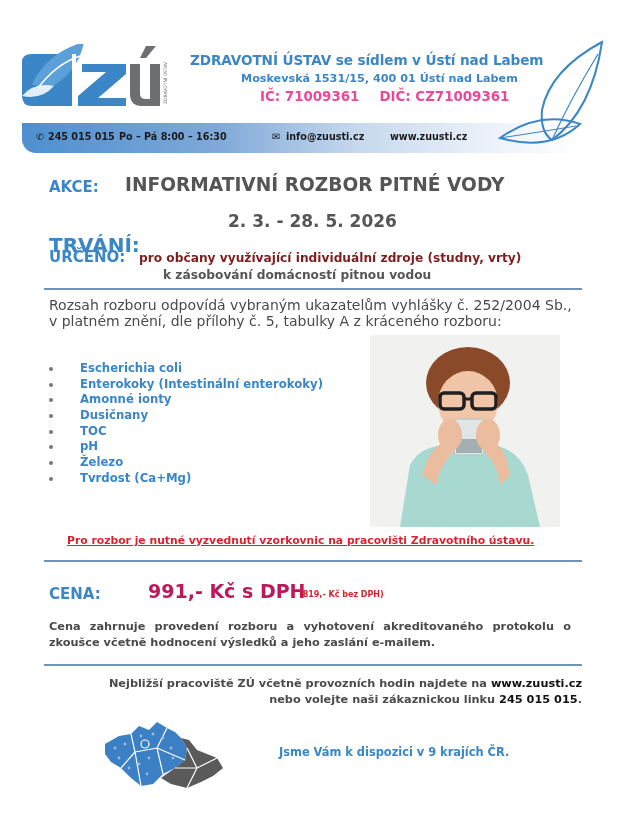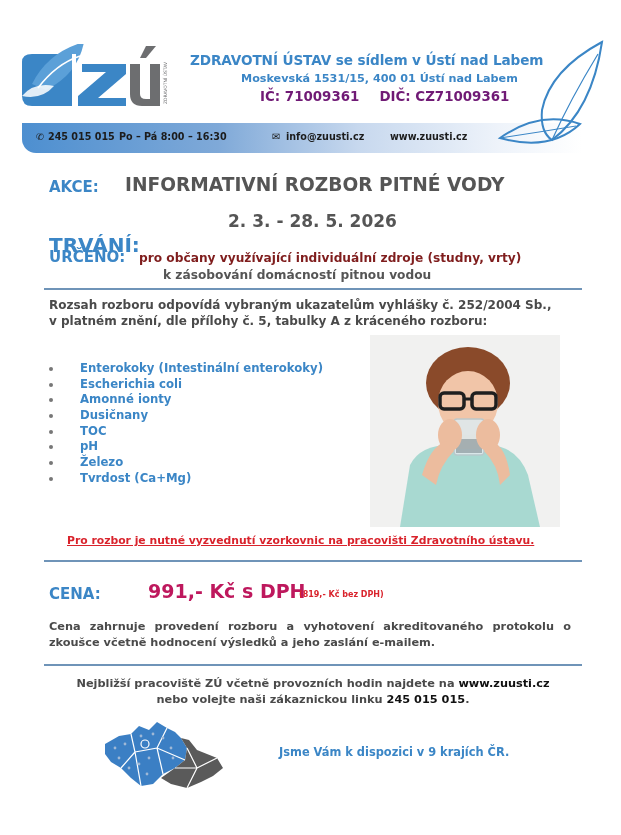--- a/index.html
+++ b/index.html
@@ -4,55 +4,55 @@
 <style>
   * { box-sizing: border-box; margin: 0; padding: 0; }
   html, body { width: 621px; height: 835px; background: #ffffff; overflow: hidden; }
   body { font-family: "DejaVu Sans", sans-serif; color: #4a4a4a; position: relative; }
   .abs { position: absolute; }
 
   
   .logo { left: 18px; top: 44px; width: 150px; height: 70px; }
   .org-name { left: 190px; top: 52px; font-size: 13.6px; font-weight: bold; color: #3b86c6; white-space: nowrap; letter-spacing: -0.1px; }
   .org-addr { left: 241px; top: 72px; font-size: 11.2px; font-weight: bold; color: #3b86c6; white-space: nowrap; }
-  .org-ids { left: 260px; top: 89px; font-size: 13.4px; font-weight: bold; color: #701a75; white-space: nowrap; }
+  .org-ids { left: 260px; top: 89px; font-size: 13.4px; font-weight: bold; color: #ec4899; white-space: nowrap; }
   .org-ids span + span { margin-left: 20px; }
   .contact-bar { left: 22px; top: 123px; width: 560px; height: 30px; border-radius: 0 0 0 14px;
     background: linear-gradient(90deg, #4d8fd0 0%, #7fa9d8 35%, #c7d8ee 60%, #eef3fa 85%, #ffffff 100%); }
   .contact-bar .item { position: absolute; top: 8px; font-size: 9.6px; font-weight: bold; color: #1c1c1c; white-space: nowrap; }
   .leaf-deco { left: 480px; top: 40px; width: 130px; height: 115px; }
 
   
   .label-blue { color: #3b86c6; font-weight: bold; }
   .akce-label { left: 49px; top: 178px; font-size: 15px; }
   .akce-value { left: 125px; top: 174px; font-size: 18.6px; font-weight: bold; color: #555555; white-space: nowrap; }
   .trvani-label { left: 49px; top: 213px; font-size: 20px; margin-top: 20px; }
   .trvani-value { left: 228px; top: 211px; font-size: 17px; font-weight: bold; color: #555555; white-space: nowrap; }
   .urceno-label { left: 49px; top: 248px; font-size: 15px; }
   .urceno-line1 { left: 139px; top: 251px; font-size: 12.2px; font-weight: bold; color: #7f1d1d; white-space: nowrap; }
   .urceno-line2 { left: 163px; top: 268px; font-size: 12.2px; font-weight: bold; color: #555555; white-space: nowrap; }
   .divider { left: 44px; width: 538px; height: 2px; background: #6f94b8; }
 
-  .scope { left: 49px; top: 297px; font-size: 12px; font-weight: bold; color: #4a4a4a; line-height: 16px; white-space: nowrap; }
+  .scope { left: 49px; top: 297px; font-size: 14px; font-weight: normal; color: #4a4a4a; line-height: 16px; white-space: nowrap; }
 
   .param-list { left: 49px; top: 361px; list-style: none; }
   .param-list li { position: relative; height: 15.7px; padding-left: 31px; font-size: 11.7px; font-weight: bold; color: #3b86c6; white-space: nowrap; line-height: 15.7px; }
   .param-list li .bullet { position: absolute; left: 0; top: 6px; width: 4px; height: 4px; border-radius: 50%; background: #777777; }
 
   .photo { left: 370px; top: 335px; width: 190px; height: 192px; background: #f2f2f2; overflow: hidden; }
 
   .notice { left: 67px; top: 534px; font-size: 10.8px; font-weight: bold; color: #d9232c; white-space: nowrap; text-decoration: underline; }
 
   .cena-label { left: 49px; top: 585px; font-size: 15px; }
   .cena-value { left: 148px; top: 580px; font-size: 19px; font-weight: bold; color: #be185d; white-space: nowrap; }
   .cena-note { left: 299px; top: 590px; font-size: 8px; font-weight: bold; color: #d9232c; white-space: nowrap; }
 
   .price-desc { left: 49px; top: 619px; width: 522px; font-size: 11.3px; font-weight: bold; color: #4a4a4a; line-height: 16px; text-align: justify; text-align-last: left; }
 
-  .nearest { left: 44px; top: 676px; width: 538px; text-align: center; font-size: 11.3px; font-weight: bold; color: #4a4a4a; line-height: 16px; }
+  .nearest { left: 44px; top: 676px; width: 538px; text-align: right; font-size: 11.3px; font-weight: bold; color: #4a4a4a; line-height: 16px; }
   .nearest b { color: #111111; }
 
   .map { left: 101px; top: 718px; width: 130px; height: 72px; }
   .regions { left: 279px; top: 745px; font-size: 11.4px; font-weight: bold; color: #3b86c6; white-space: nowrap; }
 </style>
 </head>
 <body>
 
 <div class="abs logo">
   <svg width="150" height="70" viewBox="0 0 150 70">
@@ -107,22 +107,22 @@
 <div class="abs urceno-line2">k zásobování domácností pitnou vodou</div>
 
 <div class="abs divider" style="top:288px;"></div>
 
 <div class="abs scope">
   <div>Rozsah rozboru odpovídá vybraným ukazatelům vyhlášky č. 252/2004 Sb.,</div>
   <div>v platném znění, dle přílohy č. 5, tabulky A z kráceného rozboru:</div>
 </div>
 
 <ul class="abs param-list">
+  <li><span class="bullet"></span><span>Escherichia coli</span></li>
   <li><span class="bullet"></span><span>Enterokoky (Intestinální enterokoky)</span></li>
-  <li><span class="bullet"></span><span>Escherichia coli</span></li>
   <li><span class="bullet"></span><span>Amonné ionty</span></li>
   <li><span class="bullet"></span><span>Dusičnany</span></li>
   <li><span class="bullet"></span><span>TOC</span></li>
   <li><span class="bullet"></span><span>pH</span></li>
   <li><span class="bullet"></span><span>Železo</span></li>
   <li><span class="bullet"></span><span>Tvrdost (Ca+Mg)</span></li>
 </ul>
 
 <div class="abs photo" title="Boy with glasses drinking a glass of water">
   <svg width="190" height="192" viewBox="0 0 190 192">

